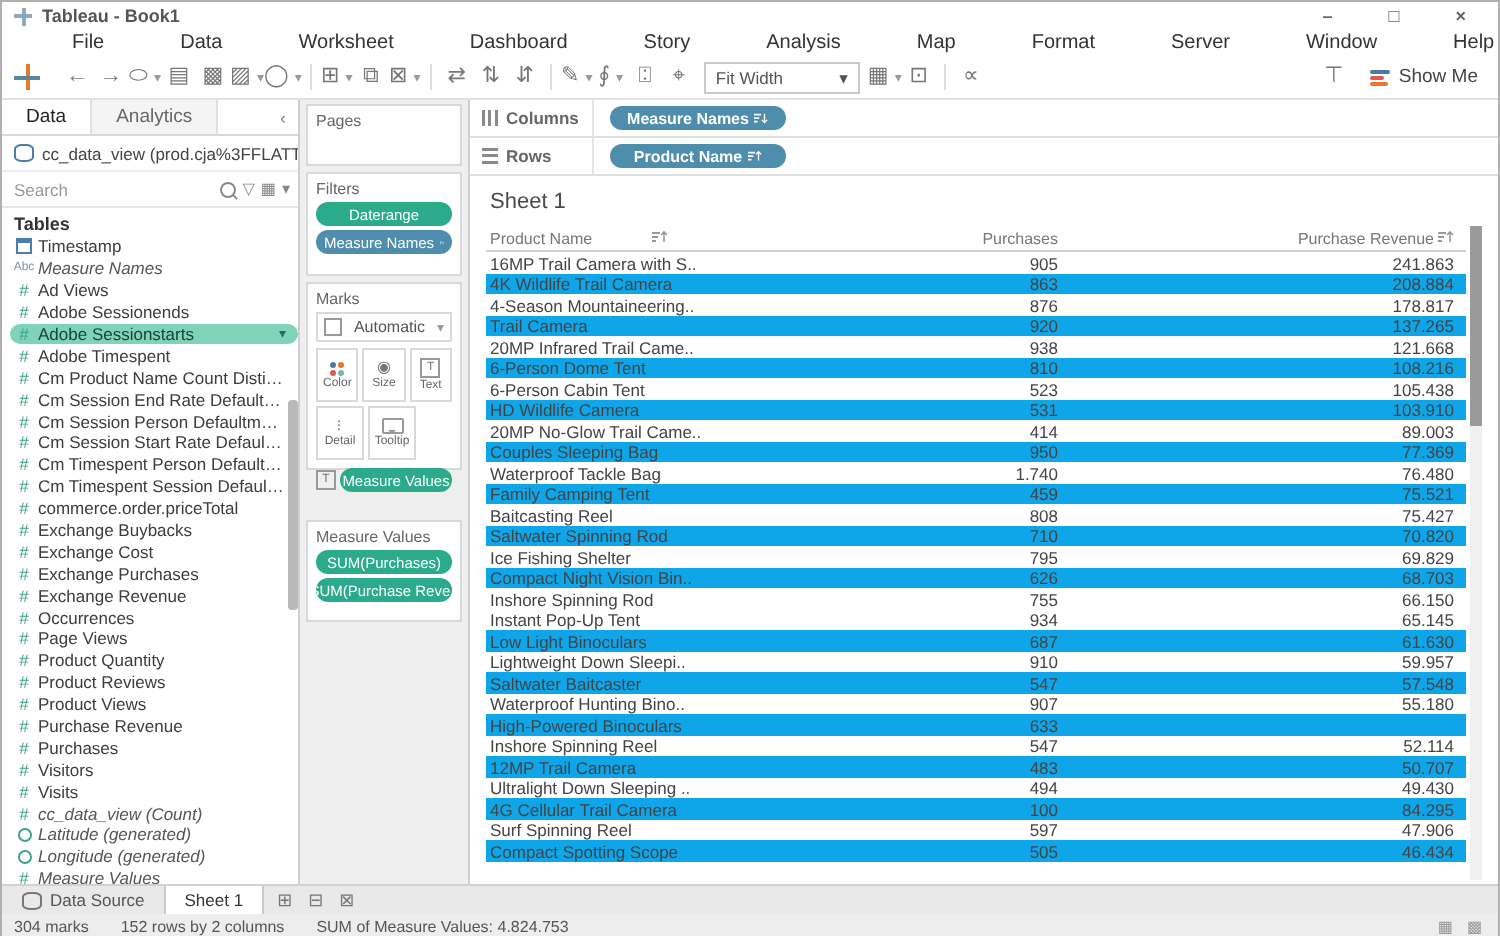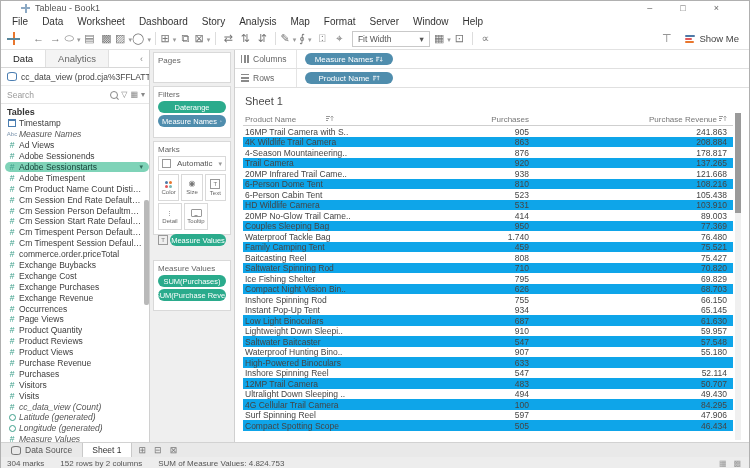--- a/index.html
+++ b/index.html
@@ -1,29 +1,29 @@
 <!DOCTYPE html>
 <html><head>
 <meta charset="utf-8">
 <style>
   html,body{margin:0;padding:0;}
   body{width:750px;height:468px;overflow:hidden;font-family:"Liberation Sans",sans-serif;background:#fff;}
   .app{position:relative;width:750px;height:468px;box-sizing:border-box;border:1px solid #b0b0b0;background:#fff;}
 
   
-  .titlebar{height:14px;display:flex;align-items:center;padding:0 20px;font-size:9px;color:#555;background:#fff;}
+  .titlebar{height:14px;display:flex;align-items:center;padding:0 6px;font-size:9px;color:#555;background:#fff;font-weight:bold;}
   .tb-logo{width:9px;height:9px;margin-right:5px;position:relative;flex:none;}
   .tb-logo::before{content:"";position:absolute;left:3.5px;top:0;width:2px;height:9px;background:#8ca9c4;}
   .tb-logo::after{content:"";position:absolute;top:3.5px;left:0;height:2px;width:9px;background:#8ca9c4;}
   .win-controls{margin-left:auto;display:flex;gap:28px;color:#666;font-size:9px;padding-right:10px;}
   .win-controls span{cursor:default;}
 
   
   .menubar{height:13px;display:flex;align-items:center;font-size:10px;color:#333;padding-left:4px;background:#fff;}
-  .menu-item{padding:0 7px;}
+  .menu-item{padding:0 7px;margin-left:24px;}
 
   
   .toolbar{height:21px;display:flex;align-items:center;border-bottom:1px solid #e2e2e2;color:#777;background:#fff;padding-left:6px;}
   .tb{min-width:17px;text-align:center;font-size:11px;line-height:1;color:#777;}
   .tb .caret{font-size:7px;color:#999;}
   .tb-sep{width:1px;height:13px;background:#ddd;margin:0 4px;flex:none;}
   .tlogo{width:13px;height:13px;position:relative;margin-right:10px;flex:none;}
   .tlogo::before{content:"";position:absolute;left:5.5px;top:0;width:2px;height:13px;background:#e8762d;}
   .tlogo::after{content:"";position:absolute;top:5.5px;left:0;height:2px;width:13px;background:#59879b;}
   .fit{border:1px solid #c9c9c9;font-size:8.5px;height:14px;display:flex;align-items:center;padding:0 5px;width:66px;justify-content:space-between;color:#555;margin:0 4px;background:#fff;}
@@ -88,21 +88,21 @@
   .deti{font-size:7px;color:#777;letter-spacing:1px;line-height:1;}
   .tipi{width:9px;height:6px;border:1px solid #999;border-radius:1px;position:relative;}
   .tipi::after{content:"";position:absolute;left:2px;bottom:-3px;border:2px solid transparent;border-top-color:#999;}
   .mv-pill-row{display:flex;align-items:center;gap:2px;}
   .mv-pill-row .txti{flex:none;}
   .mv-pill-row .pill{flex:1;}
   .gap-mv{height:22px;}
 
   
   .canvas{flex:1;position:relative;background:#fff;min-width:0;}
-  .shelf{height:18px;display:flex;align-items:center;border-bottom:1px solid #e0e0e0;}
+  .shelf{height:18px;display:flex;align-items:center;border-bottom:1px solid #e0e0e0;font-weight:bold;}
   .shelf-label{width:62px;flex:none;display:flex;align-items:center;gap:4px;font-size:8.5px;color:#666;padding-left:6px;border-right:1px solid #e4e4e4;height:100%;box-sizing:border-box;}
   .col-ic{width:8px;height:8px;background:repeating-linear-gradient(90deg,#8a8a8a 0 1.5px,transparent 1.5px 3.2px);}
   .row-ic{width:8px;height:8px;background:repeating-linear-gradient(#8a8a8a 0 1.5px,transparent 1.5px 3.2px);}
   .shelf .pill{width:80px;margin-left:8px;font-size:8px;flex:none;}
   .sheet-title{font-size:11px;color:#4a4a4a;padding:7px 0 0 10px;}
   .table{position:absolute;left:8px;right:16px;top:63px;bottom:0;overflow:hidden;font-size:8.5px;}
   .thead{display:flex;height:12px;align-items:center;border-bottom:1px solid #cfcfcf;color:#777;font-size:8px;}
   .trow{display:flex;height:10.5px;align-items:flex-end;color:#444;}
   .trow.alt{background:#0ea5e9;}
   .c1{width:228px;flex:none;white-space:nowrap;overflow:hidden;text-overflow:clip;padding-left:2px;box-sizing:border-box;}

